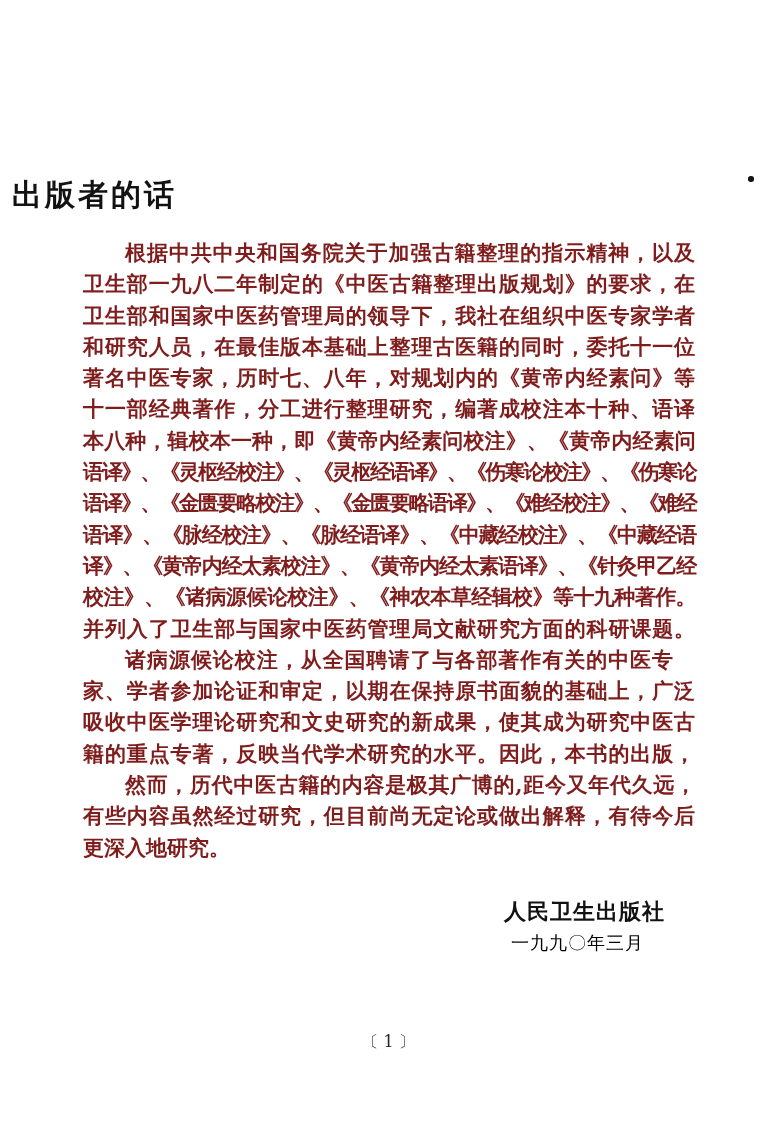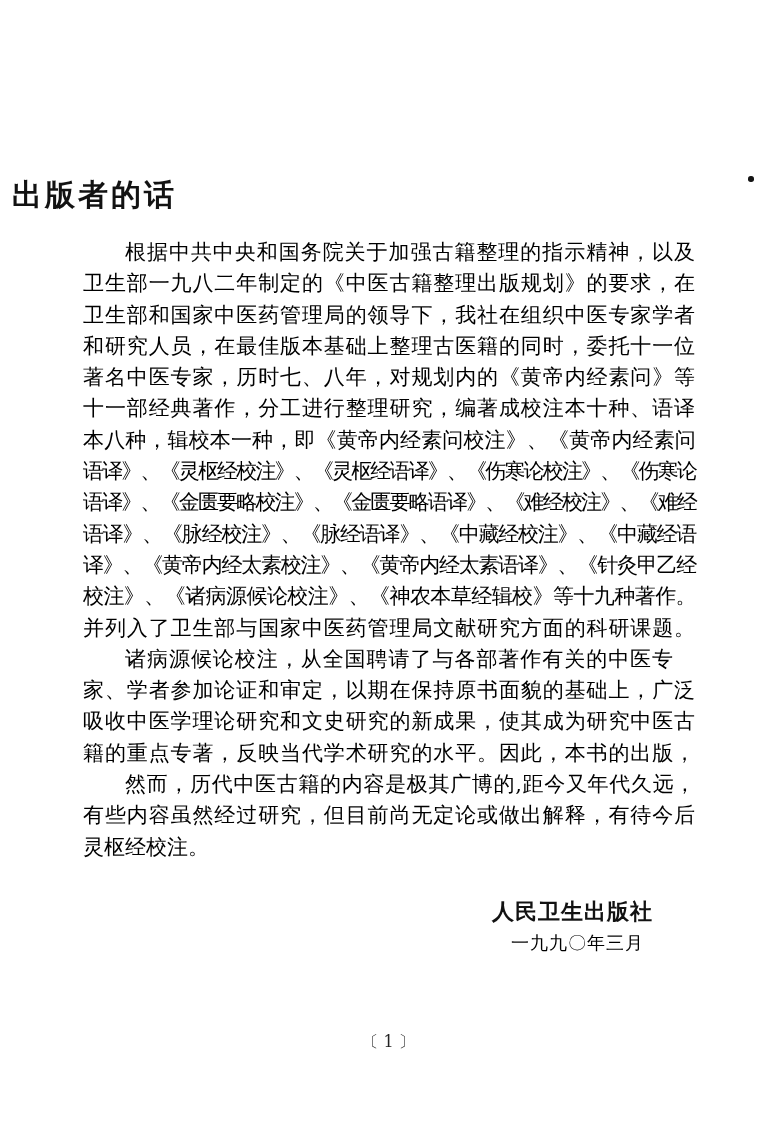--- a/index.html
+++ b/index.html
@@ -30,27 +30,28 @@
     position: absolute;
     left: 83px;
     top: 237px;
     width: 613px;
   }
   .line {
     height: 31.3px;
     line-height: 31.3px;
     font-size: 21px;
     white-space: nowrap;
-    color: #000000;
+    color: #7f1d1d;
+    font-weight: bold;
   }
   .line.indent { padding-left: 42px; }
   .publisher {
     position: absolute;
     top: 897px;
-    right: 124px;
+    right: 112px;
     font-family: "DejaVu Sans", "Liberation Sans", sans-serif;
     font-weight: 700;
     font-size: 22px;
     letter-spacing: 1px;
     color: #121212;
   }
   .pub-date {
     position: absolute;
     top: 931px;
     right: 133px;
@@ -98,21 +99,21 @@
       <div class="line"><span style="letter-spacing: -1.22581px;">语译》、《脉经校注》、《脉经语译》、《中藏经校注》、《中藏经语</span></div>
       <div class="line"><span style="letter-spacing: -1.22581px;">译》、《黄帝内经太素校注》、《黄帝内经太素语译》、《针灸甲乙经</span></div>
       <div class="line"><span style="letter-spacing: -0.566667px;">校注》、《诸病源候论校注》、《神农本草经辑校》等十九种著作。</span></div>
       <div class="line"><span style="letter-spacing: 0.892857px;">并列入了卫生部与国家中医药管理局文献研究方面的科研课题。</span></div>
       <div class="line indent"><span style="letter-spacing: 0.961538px;">诸病源候论校注，从全国聘请了与各部著作有关的中医专</span></div>
       <div class="line"><span style="letter-spacing: 0.892857px; text-align: center;">家、学者参加论证和审定，以期在保持原书面貌的基础上，广泛</span></div>
       <div class="line"><span style="letter-spacing: 0.892857px;">吸收中医学理论研究和文史研究的新成果，使其成为研究中医古</span></div>
       <div class="line"><span style="letter-spacing: 0.892857px;">籍的重点专著，反映当代学术研究的水平。因此，本书的出版，</span></div>
       <div class="line indent"><span style="letter-spacing: 0.678241px;">然而，历代中医古籍的内容是极其广博的,距今又年代久远，</span></div>
       <div class="line"><span style="letter-spacing: 0.892857px;">有些内容虽然经过研究，但目前尚无定论或做出解释，有待今后</span></div>
-      <div class="line"><span>灵枢经校注。</span></div>
+      <div class="line"><span>更深入地研究。</span></div>
     </div>
 
   <div class="publisher">人民卫生出版社</div>
 
   <div class="pub-date">一九九〇年三月</div>
 
   <div class="page-number">〔 1 〕</div>
 </div>
 
 </body></html>

